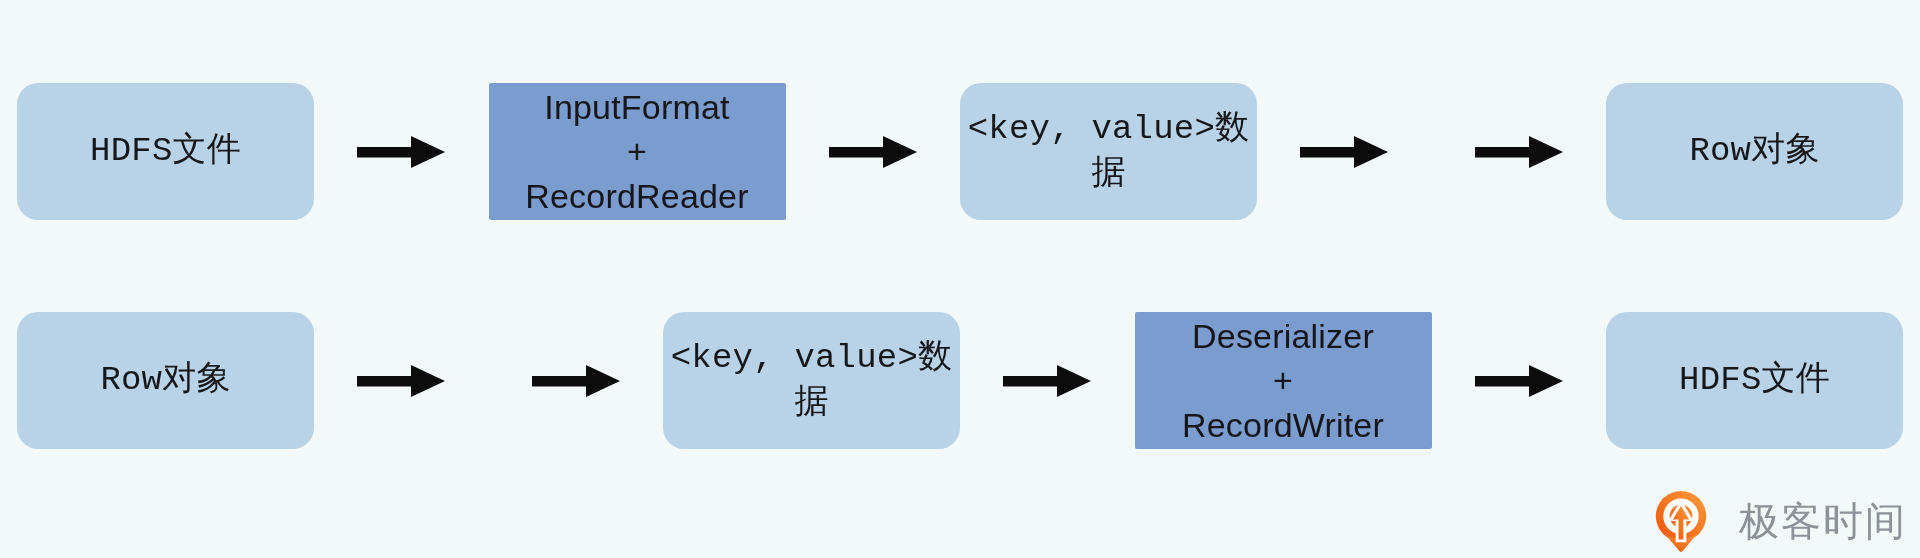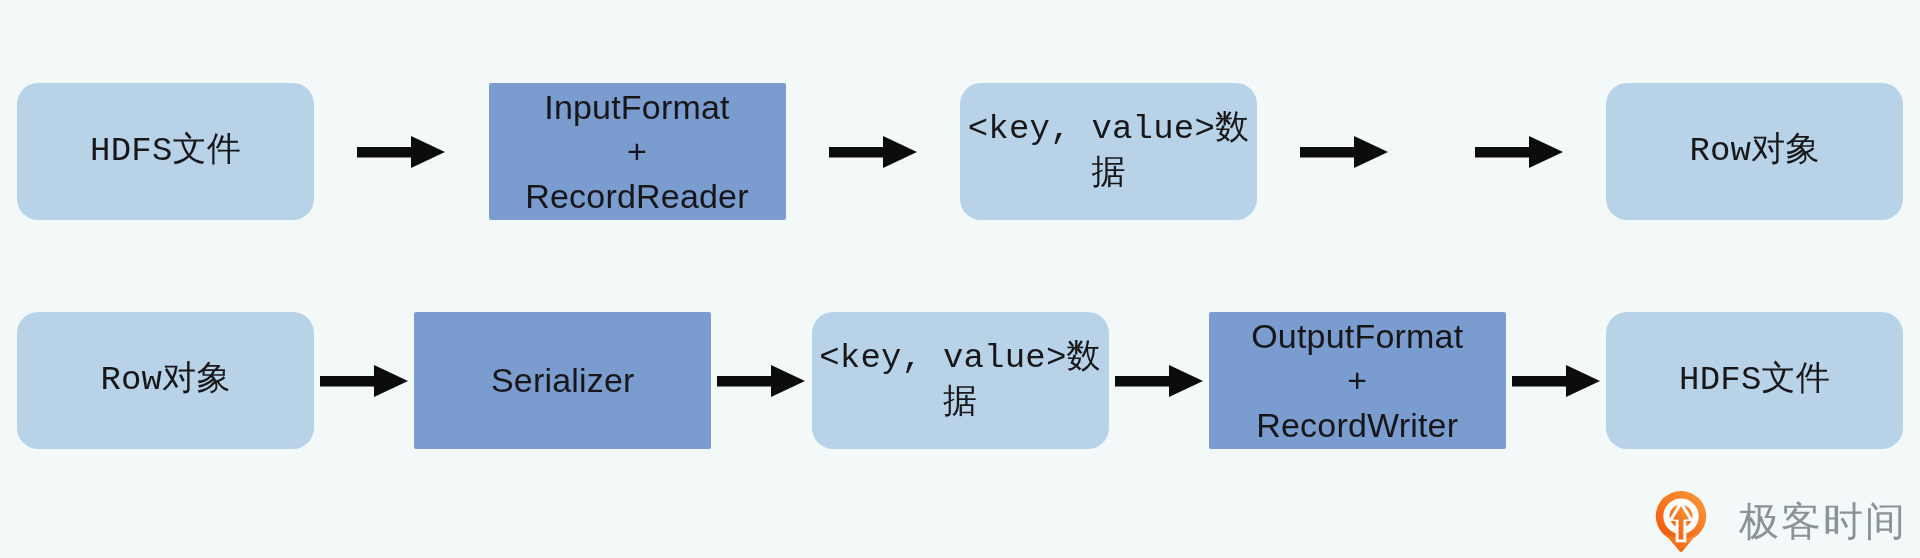--- a/index.html
+++ b/index.html
@@ -121,39 +121,38 @@
 <div class="flow-row row-2">
   <div class="node light">Row对象</div>
 
   <div class="arrow-cell">
     <svg width="88" height="36" viewBox="0 0 88 36">
         <rect x="0" y="13" width="58" height="10.5" fill="#0c0c0c"></rect>
         <polygon points="54,2 88,18 54,34" fill="#0c0c0c"></polygon>
       </svg>
   </div>
 
-  <div class="node dark">Serializer</div>
 
   <div class="arrow-cell">
     <svg width="88" height="36" viewBox="0 0 88 36">
         <rect x="0" y="13" width="58" height="10.5" fill="#0c0c0c"></rect>
         <polygon points="54,2 88,18 54,34" fill="#0c0c0c"></polygon>
       </svg>
   </div>
 
   <div class="node light">&lt;key, value&gt;数据</div>
 
   <div class="arrow-cell">
     <svg width="88" height="36" viewBox="0 0 88 36">
         <rect x="0" y="13" width="58" height="10.5" fill="#0c0c0c"></rect>
         <polygon points="54,2 88,18 54,34" fill="#0c0c0c"></polygon>
       </svg>
   </div>
 
-  <div class="node dark">OutputFormat
+  <div class="node dark">Deserializer
 +
 RecordWriter</div>
 
   <div class="arrow-cell">
     <svg width="88" height="36" viewBox="0 0 88 36">
         <rect x="0" y="13" width="58" height="10.5" fill="#0c0c0c"></rect>
         <polygon points="54,2 88,18 54,34" fill="#0c0c0c"></polygon>
       </svg>
   </div>
 

